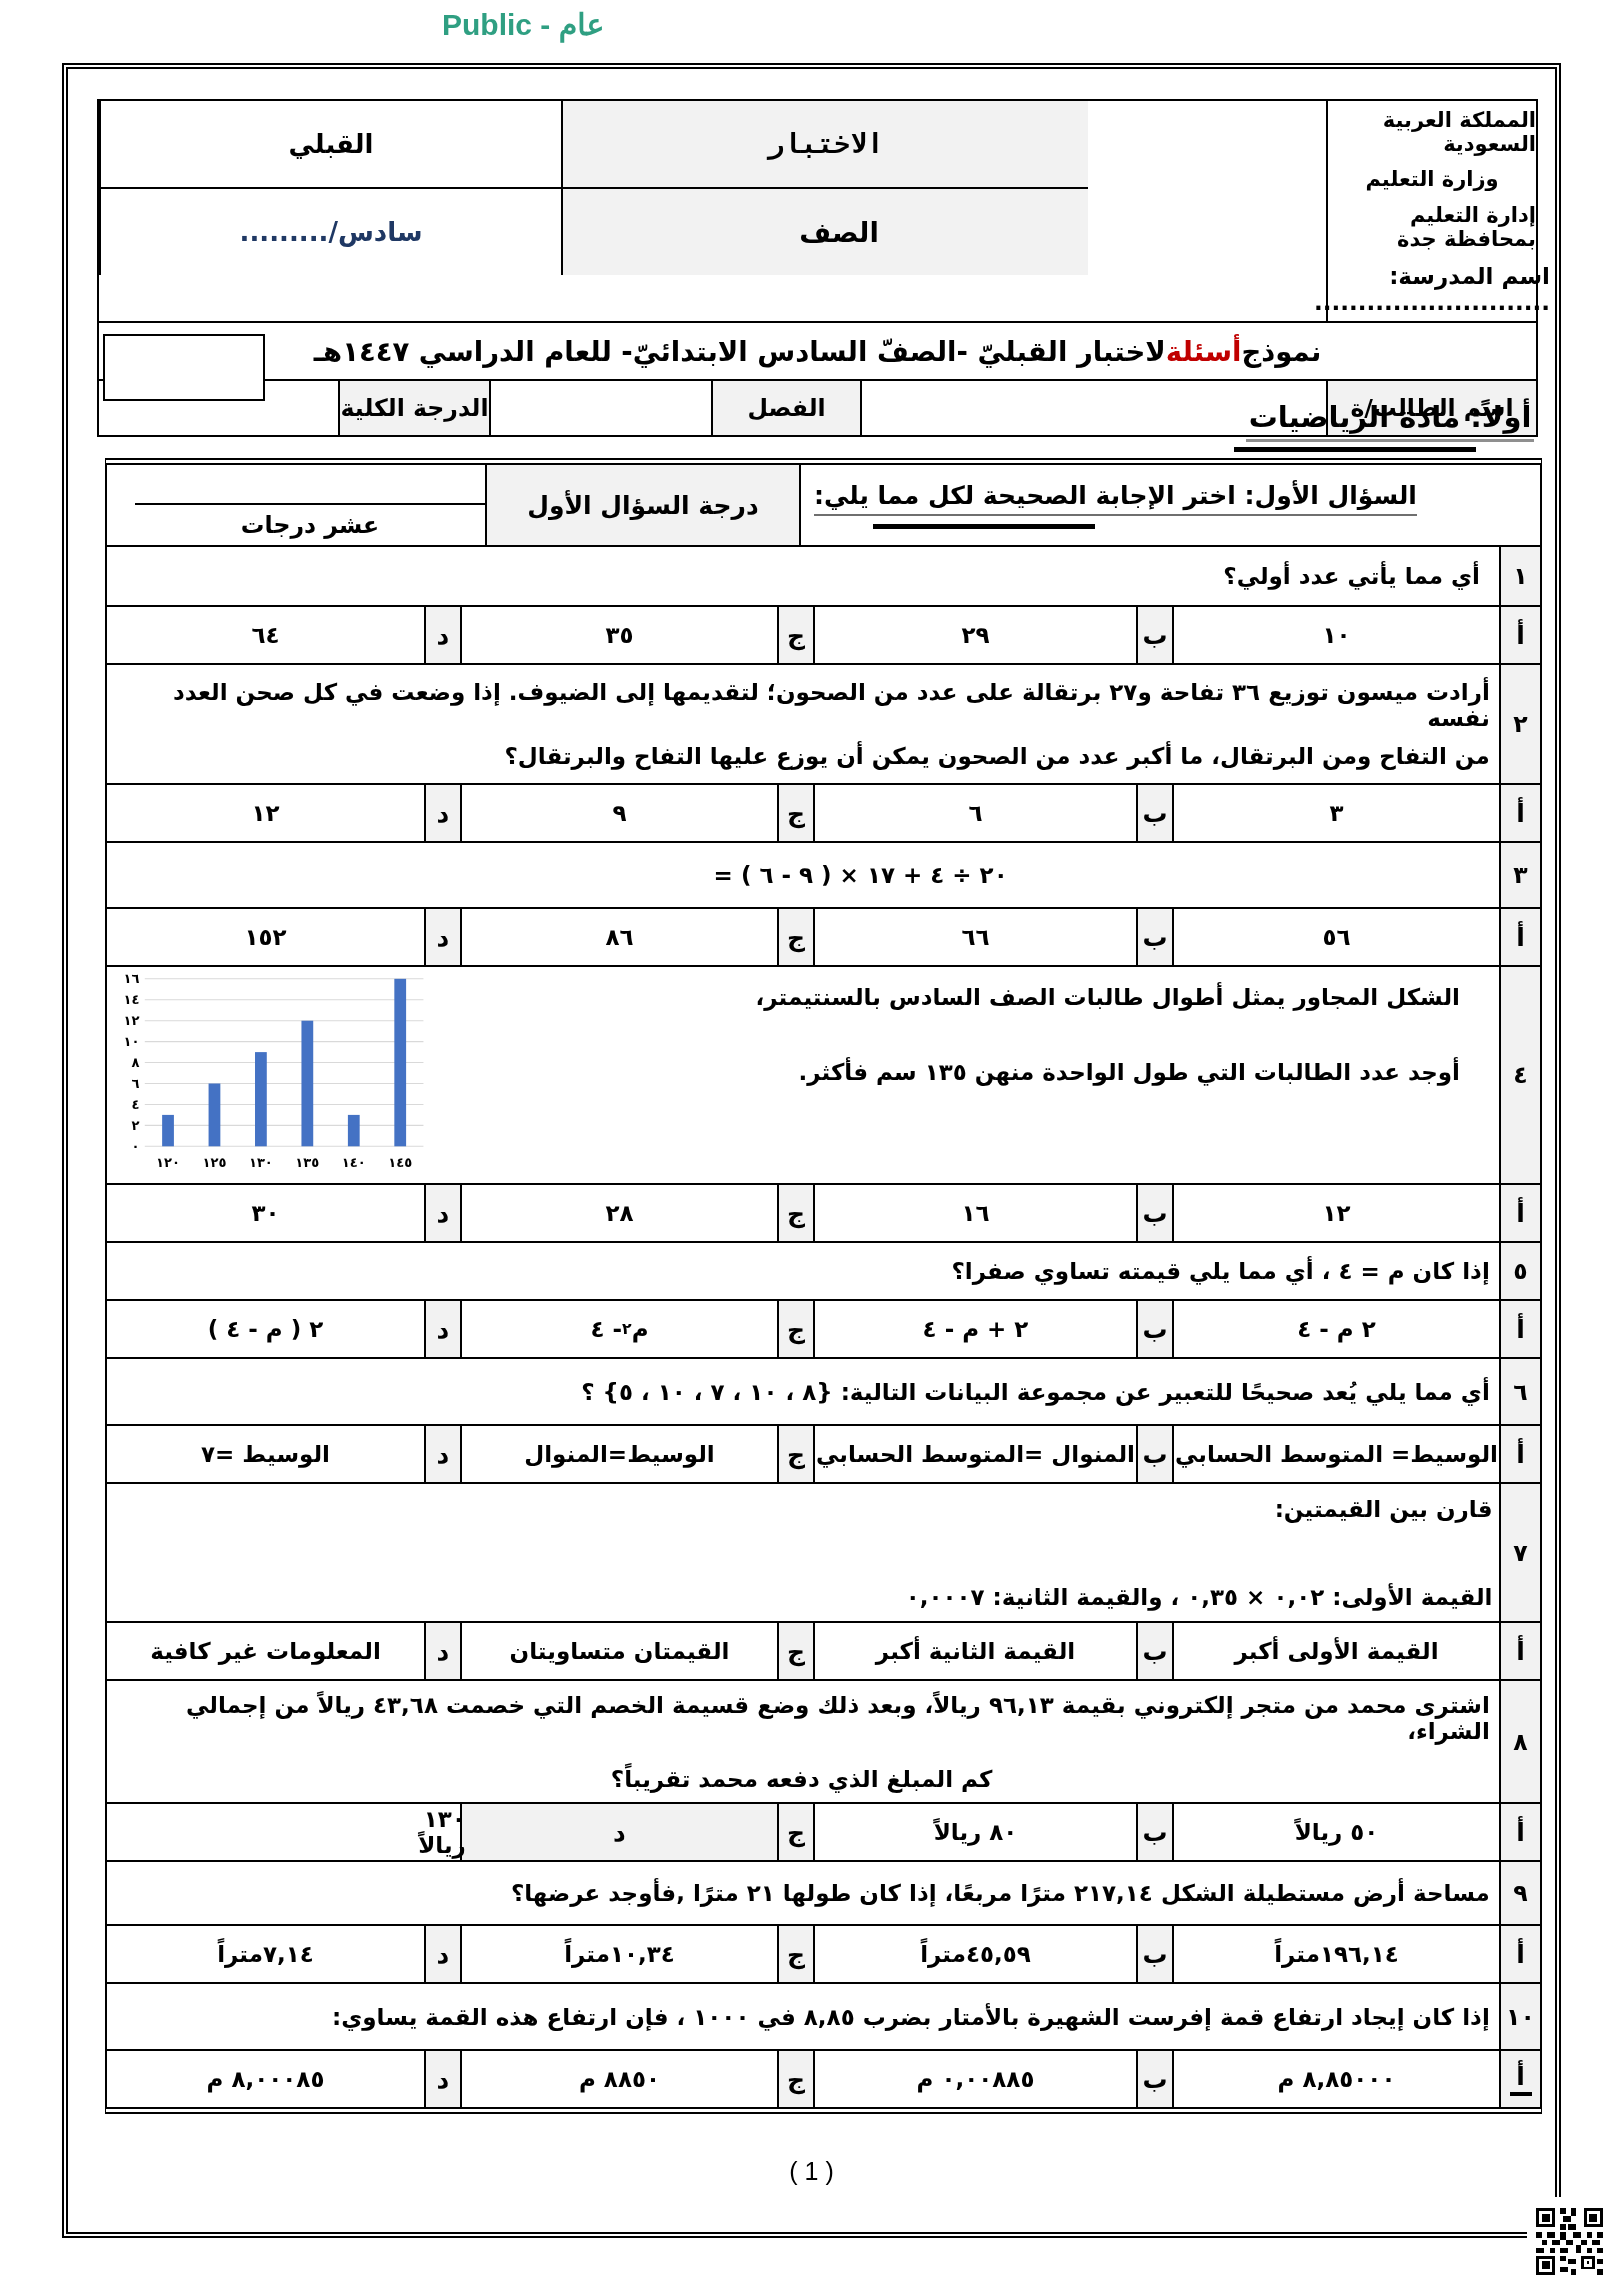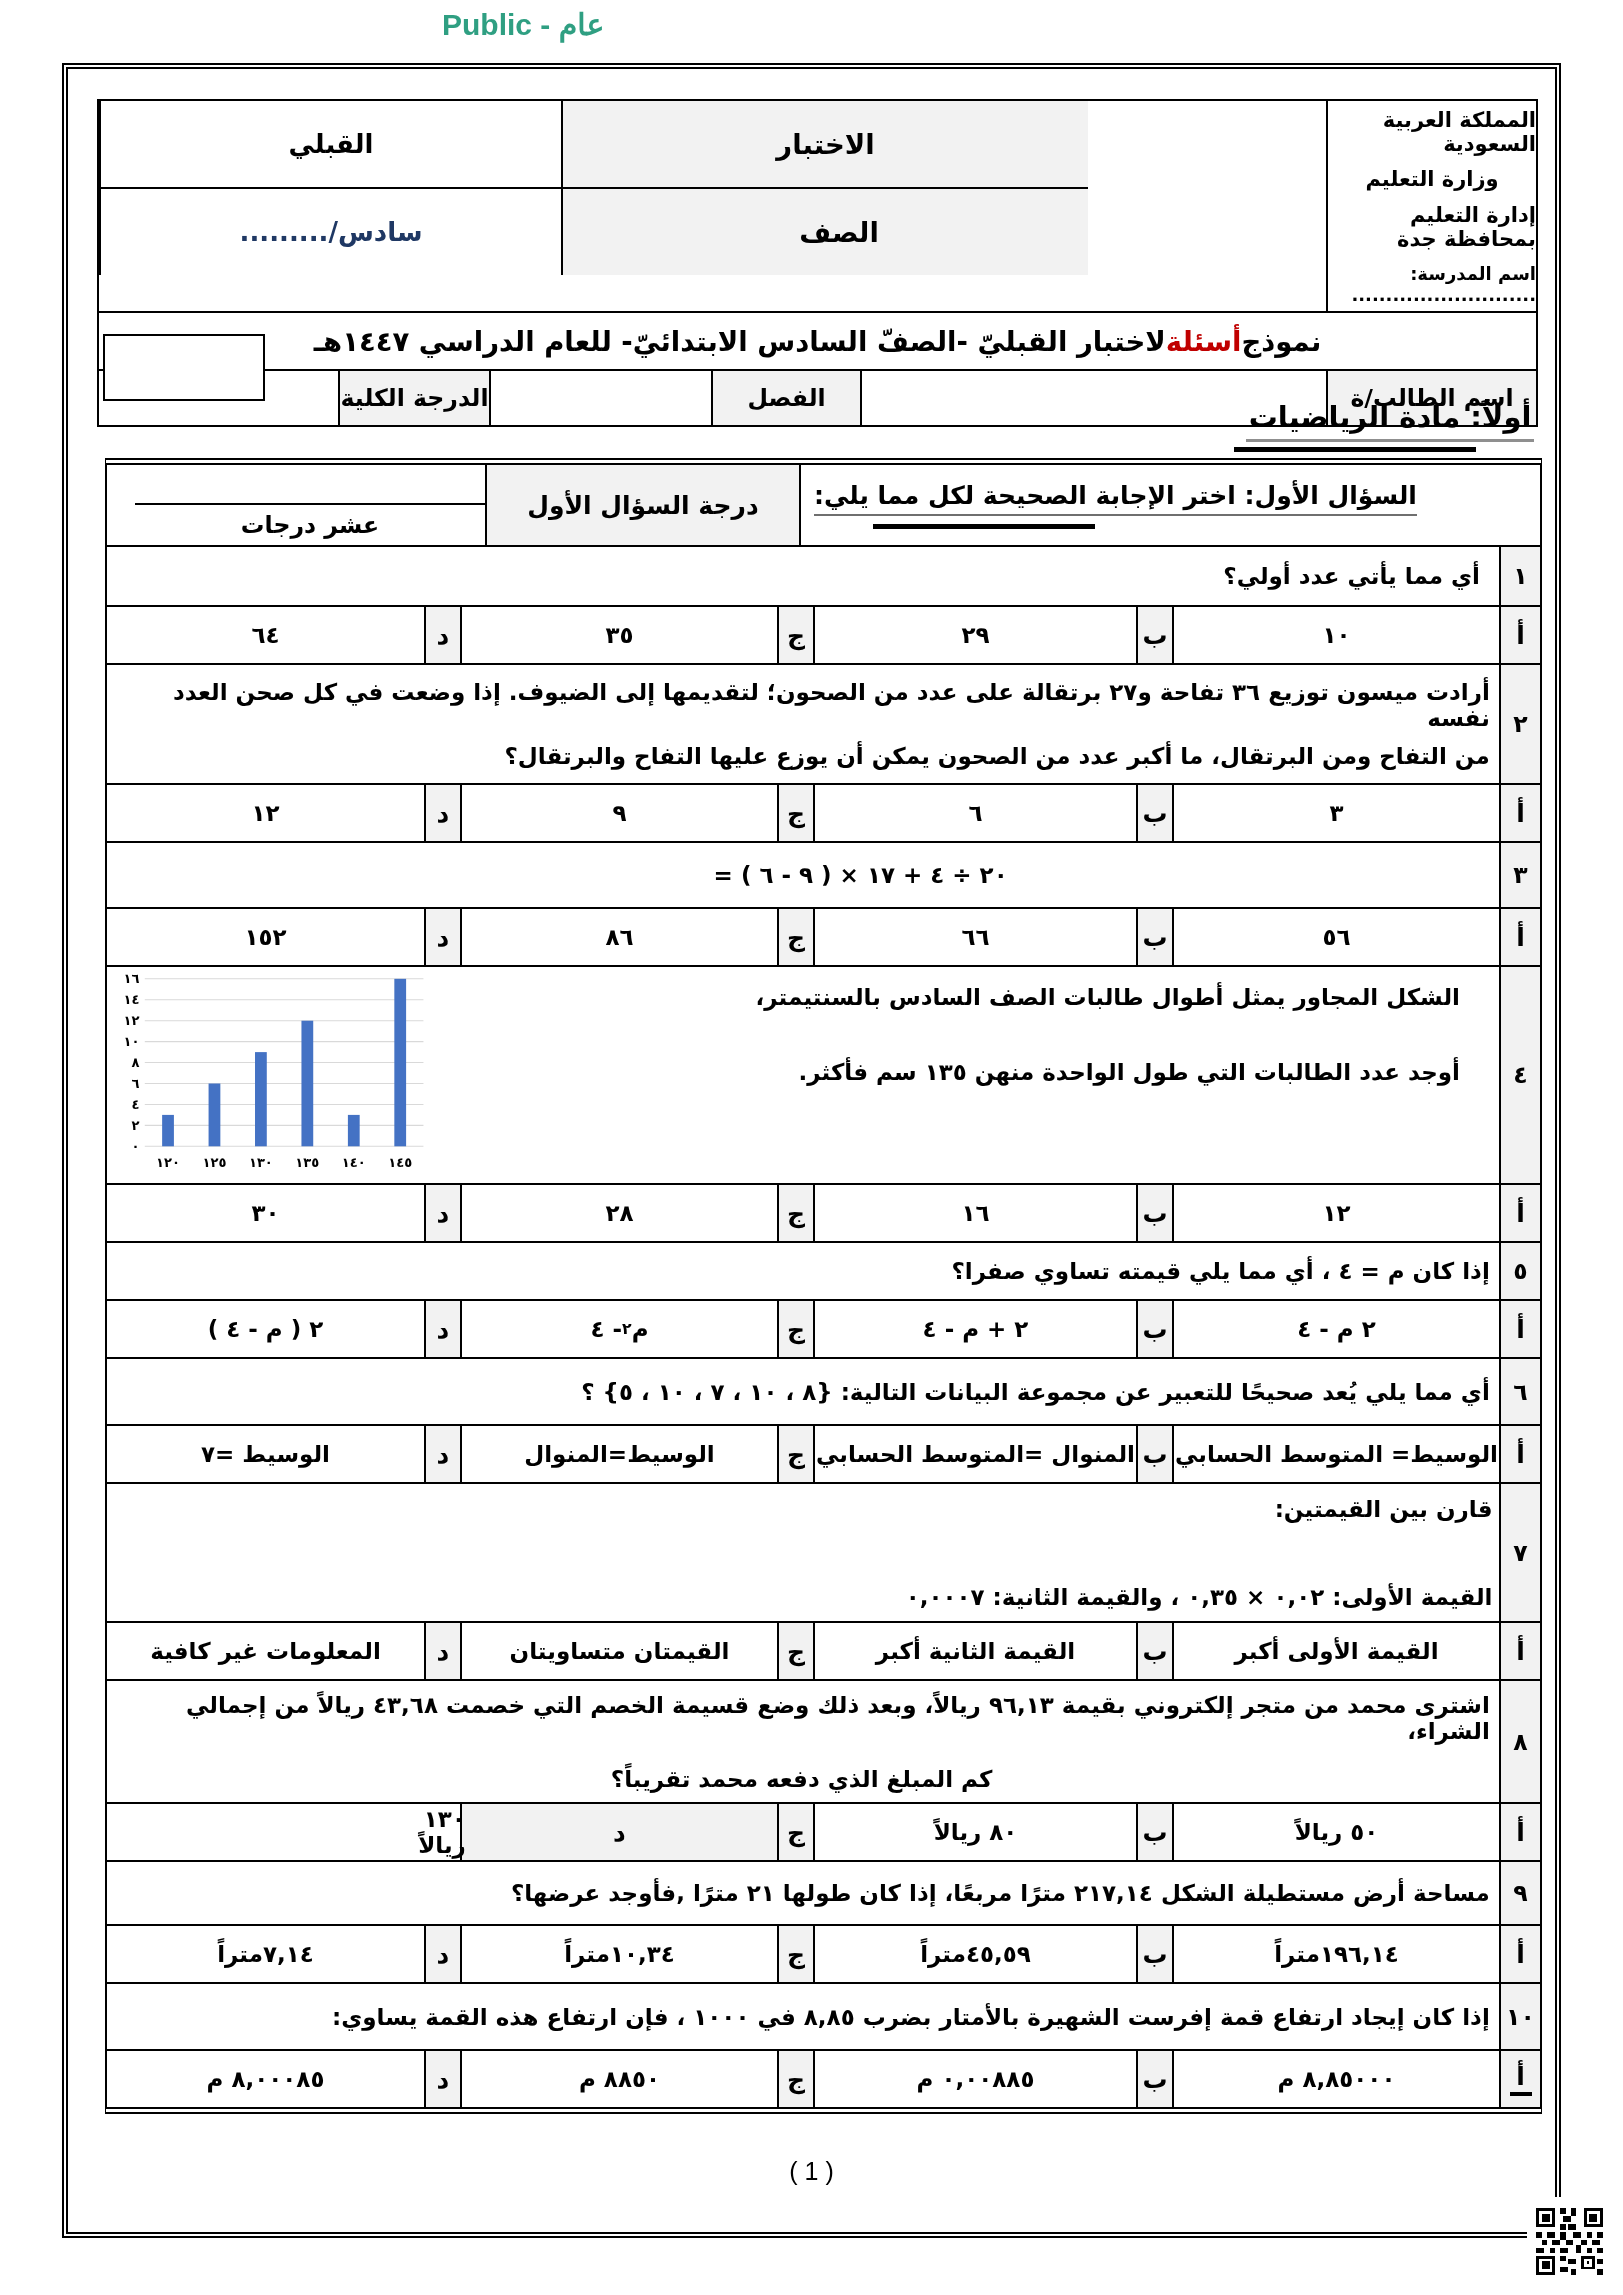--- a/index.html
+++ b/index.html
@@ -11,25 +11,25 @@
                 font-family:"Liberation Sans",sans-serif;font-weight:700;}
 
   
   .frame{position:absolute;left:62px;top:63px;width:1487px;height:2163px;border:6.5px double #000;}
 
   
   .header-table{position:absolute;left:97px;top:99px;width:1437px;border:2.6px solid #000;background:#fff;}
   .ht-top{display:grid;grid-template-columns:210px 238px 527px auto;}
   .ht-label{background:#f2f2f2;border-bottom:2px solid #000;border-left:2px solid #000;height:86px;
             display:flex;align-items:center;justify-content:center;font-size:27.5px;}
-  .ht-label:first-child{border-right:none;}
+  .ht-label:first-child{border-right:none;font-family:Liberation Mono, monospace;}
   .ht-value{border-bottom:2px solid #000;border-left:2px solid #000;height:86px;display:flex;align-items:center;justify-content:center;font-size:26px;}
   .ht-ministry{grid-row:1 / span 2;border-left:2px solid #000;display:flex;flex-direction:column;align-items:center;justify-content:center;gap:11.8px;padding:6.5px 0;}
   .ht-ministry .mline{font-size:21px;}
-  .ht-ministry .mschool{font-size:18px;}
+  .ht-ministry .mschool{font-size:23px;}
   .ht-logo{grid-row:1 / span 2;}
   .ht-title{border-top:2.6px solid #000;height:56px;display:flex;align-items:center;justify-content:center;font-size:27.5px;}
   .ht-title .red{color:#C00000;}
   .navy{color:#1F3864;}
   .ht-student{display:grid;grid-template-columns:210px 466px 149px 222px 151px auto;border-top:2px solid #000;height:54px;}
   .st-label{background:#f2f2f2;display:flex;align-items:center;justify-content:center;font-size:23.6px;border-left:2px solid #000;}
   .st-input{border-left:2px solid #000;}
   .st-last{border-left:none;}
   .grade-box{position:absolute;left:103px;top:334px;width:158px;height:63px;background:#fff;border:2.6px solid #000;z-index:6;}
 

